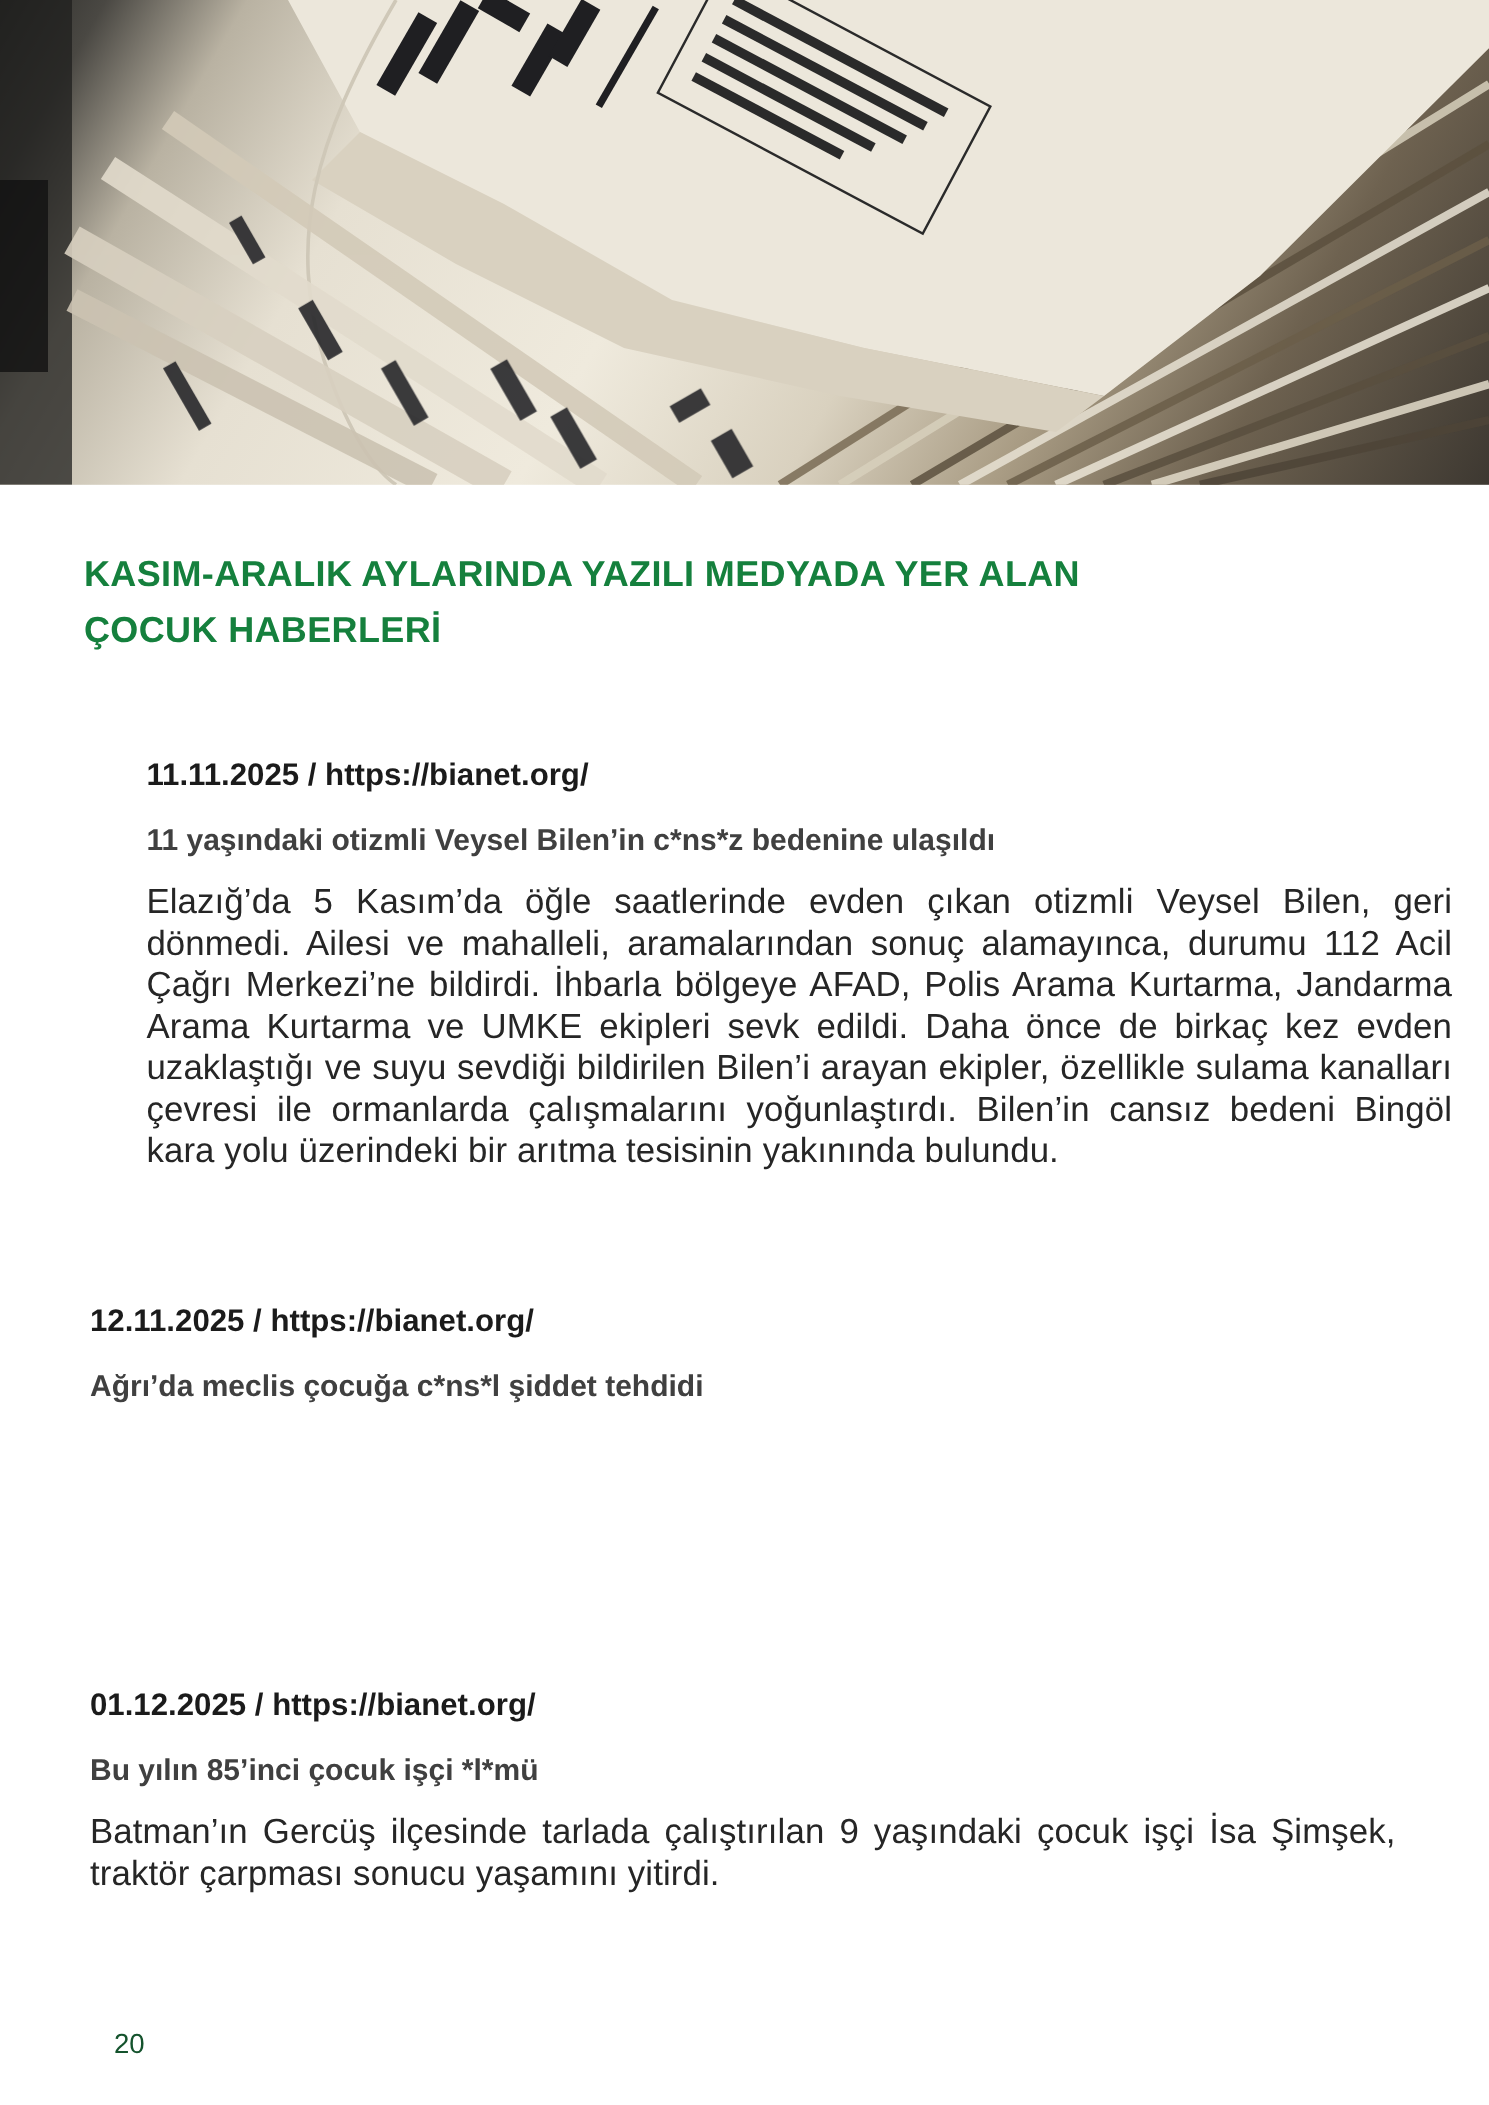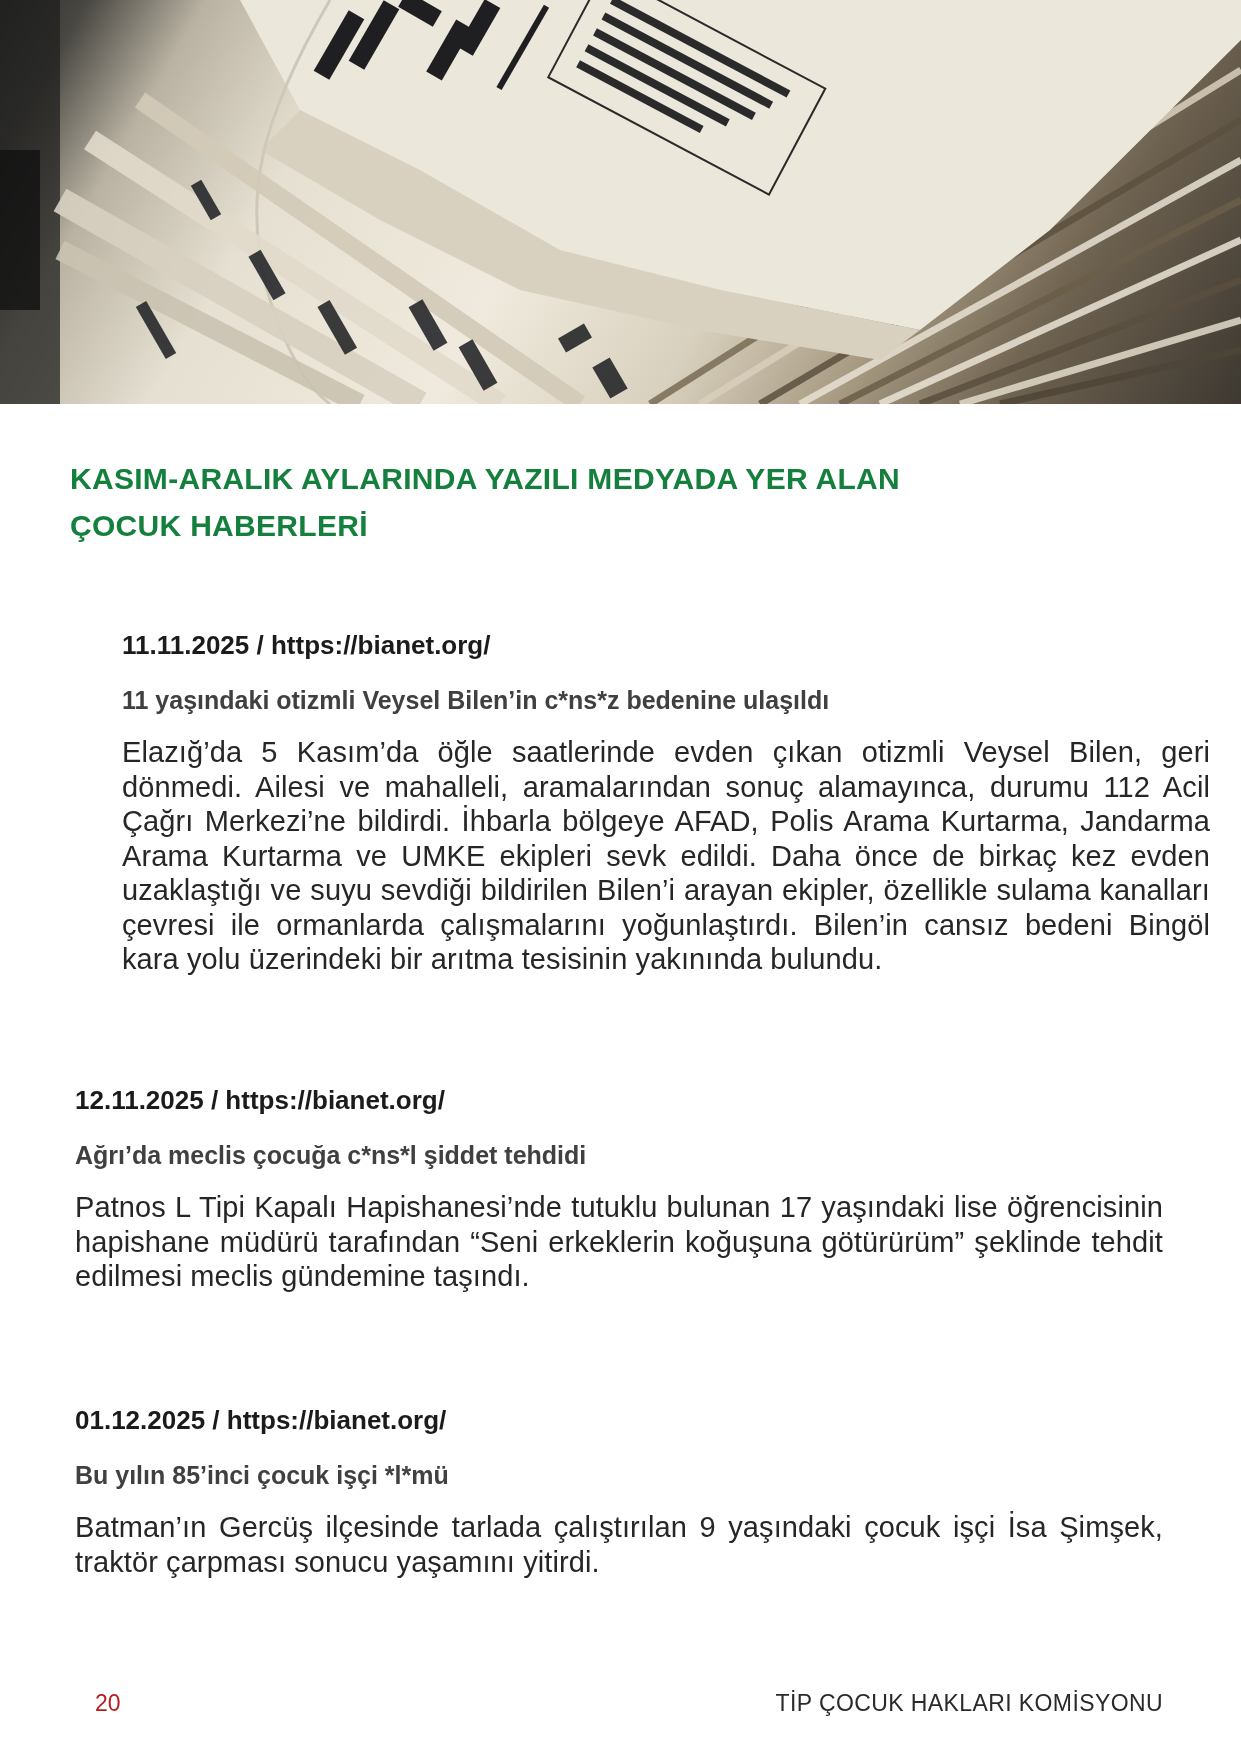--- a/index.html
+++ b/index.html
@@ -28,21 +28,21 @@
     .body-text {
       margin: 19px 0 0 0; font-size: 29px; line-height: 34.5px; color: #262626;
       text-align: justify; letter-spacing: 0.1px;
     }
     #article-1 { top: 629px; margin-left: 47px; }
     #article-2 { top: 1084px; }
     #article-3 { top: 1364px; margin-top: 40px; }
 
     
     .footer { position: absolute; left: 95px; right: 78px; top: 1688px; height: 30px; }
-    .page-number { position: absolute; left: 0; top: 0; font-size: 23px; line-height: 30px; color: #b91c1c; }
+    .page-number { position: absolute; left: 0; top: 0; font-size: 23px; line-height: 30px; color: #14532d; }
     .org-name { position: absolute; right: 0; top: 0; font-size: 23px; line-height: 30px; color: #2a2a2a; letter-spacing: 0.4px; }
   </style>
 </head>
 <body>
 
 <div class="hero">
   <svg viewBox="0 0 1241 404" preserveAspectRatio="none">
 
     <rect x="0" y="0" width="60" height="404" fill="#1f1f1d" opacity="0.75"></rect>
     <rect x="0" y="150" width="40" height="160" fill="#111" opacity="0.8"></rect>
@@ -108,25 +108,23 @@
 
 <section class="article" id="article-1">
   <p class="date-source">11.11.2025 / https://bianet.org/</p>
   <h2 class="headline">11 yaşındaki otizmli Veysel Bilen’in c*ns*z bedenine ulaşıldı</h2>
   <p class="body-text">Elazığ’da 5 Kasım’da öğle saatlerinde evden çıkan otizmli Veysel Bilen, geri dönmedi. Ailesi ve mahalleli, aramalarından sonuç alamayınca, durumu 112 Acil Çağrı Merkezi’ne bildirdi. İhbarla bölgeye AFAD, Polis Arama Kurtarma, Jandarma Arama Kurtarma ve UMKE ekipleri sevk edildi. Daha önce de birkaç kez evden uzaklaştığı ve suyu sevdiği bildirilen Bilen’i arayan ekipler, özellikle sulama kanalları çevresi ile ormanlarda çalışmalarını yoğunlaştırdı. Bilen’in cansız bedeni Bingöl kara yolu üzerindeki bir arıtma tesisinin yakınında bulundu.</p>
 </section>
 
 <section class="article" id="article-2">
   <p class="date-source">12.11.2025 / https://bianet.org/</p>
   <h2 class="headline">Ağrı’da meclis çocuğa c*ns*l şiddet tehdidi</h2>
-  <p class="body-text">Patnos L Tipi Kapalı Hapishanesi’nde tutuklu bulunan 17 yaşındaki lise öğrencisinin hapishane müdürü tarafından “Seni erkeklerin koğuşuna götürürüm” şeklinde tehdit edilmesi meclis gündemine taşındı.</p>
 </section>
 
 <section class="article" id="article-3">
   <p class="date-source">01.12.2025 / https://bianet.org/</p>
   <h2 class="headline">Bu yılın 85’inci çocuk işçi *l*mü</h2>
   <p class="body-text">Batman’ın Gercüş ilçesinde tarlada çalıştırılan 9 yaşındaki çocuk işçi İsa Şimşek, traktör çarpması sonucu yaşamını yitirdi.</p>
 </section>
 
 <footer class="footer">
   <span class="page-number">20</span>
-  <span class="org-name">TİP ÇOCUK HAKLARI KOMİSYONU</span>
 </footer>
 
 </body></html>

